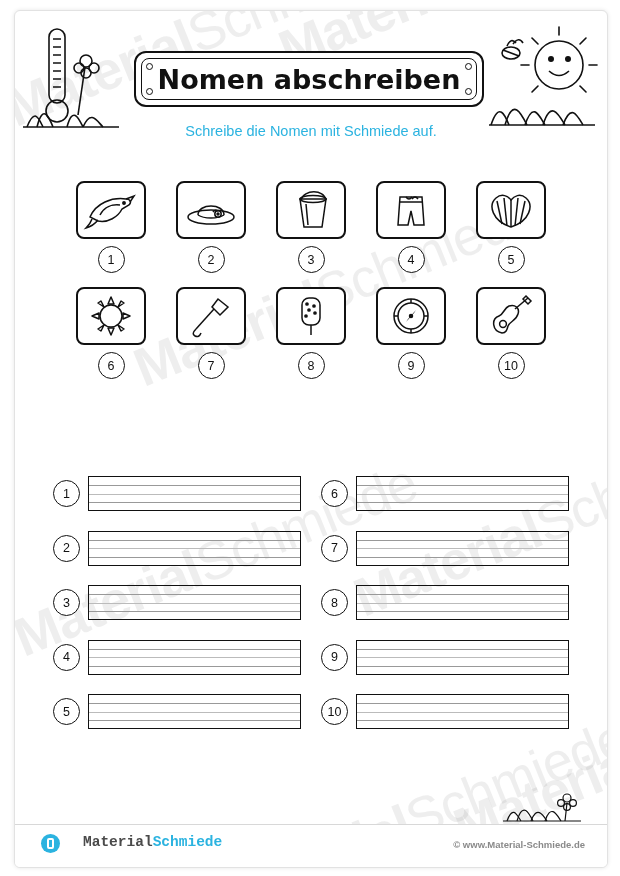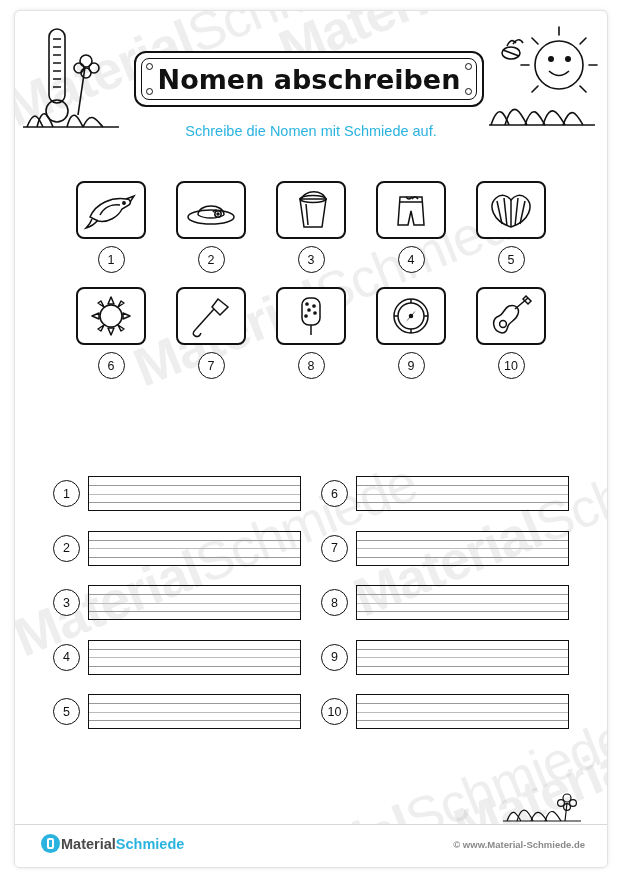--- a/index.html
+++ b/index.html
@@ -219,22 +219,22 @@
     bottom: 0;
     height: 42px;
     border-top: 1px solid #d8d8d8;
     background: #fff;
   }
   .logo-wrap {
     position: absolute;
     left: 26px;
     top: 9px;
     display: flex;
-    align-items: center;
-    gap: 1px;
+    gap: 23px;
+    font-family: Liberation Mono, monospace;
   }
   .logo-mark {
     width: 19px; height: 19px;
     border-radius: 50%;
     background: #2bb3e0;
     position: relative;
   }
   .logo-mark:after {
     content: "";
     position: absolute;

